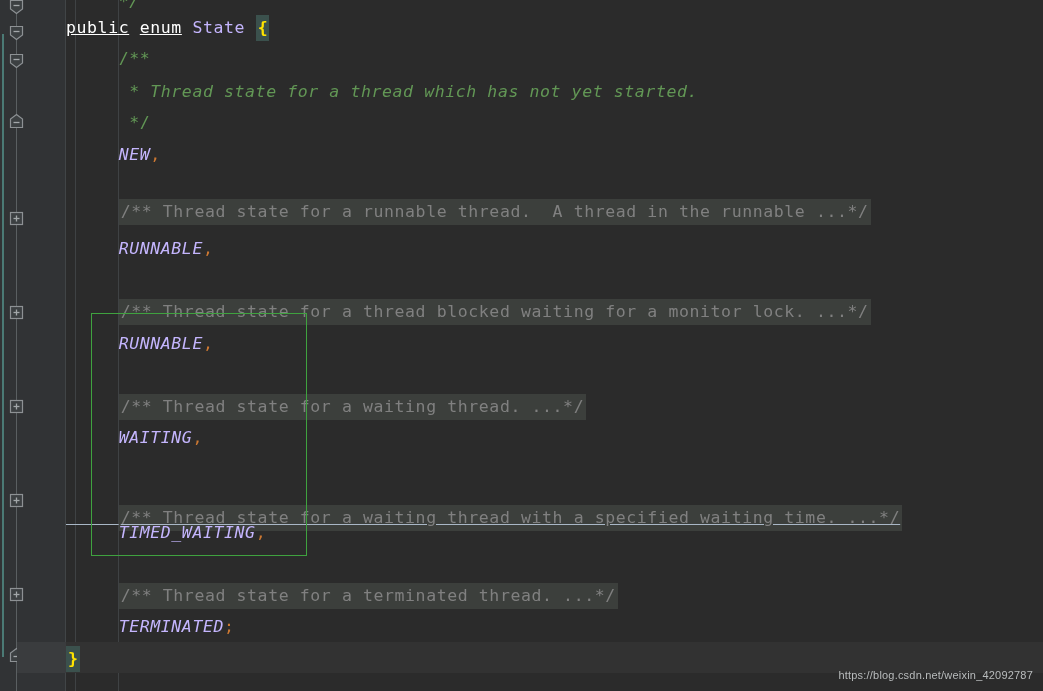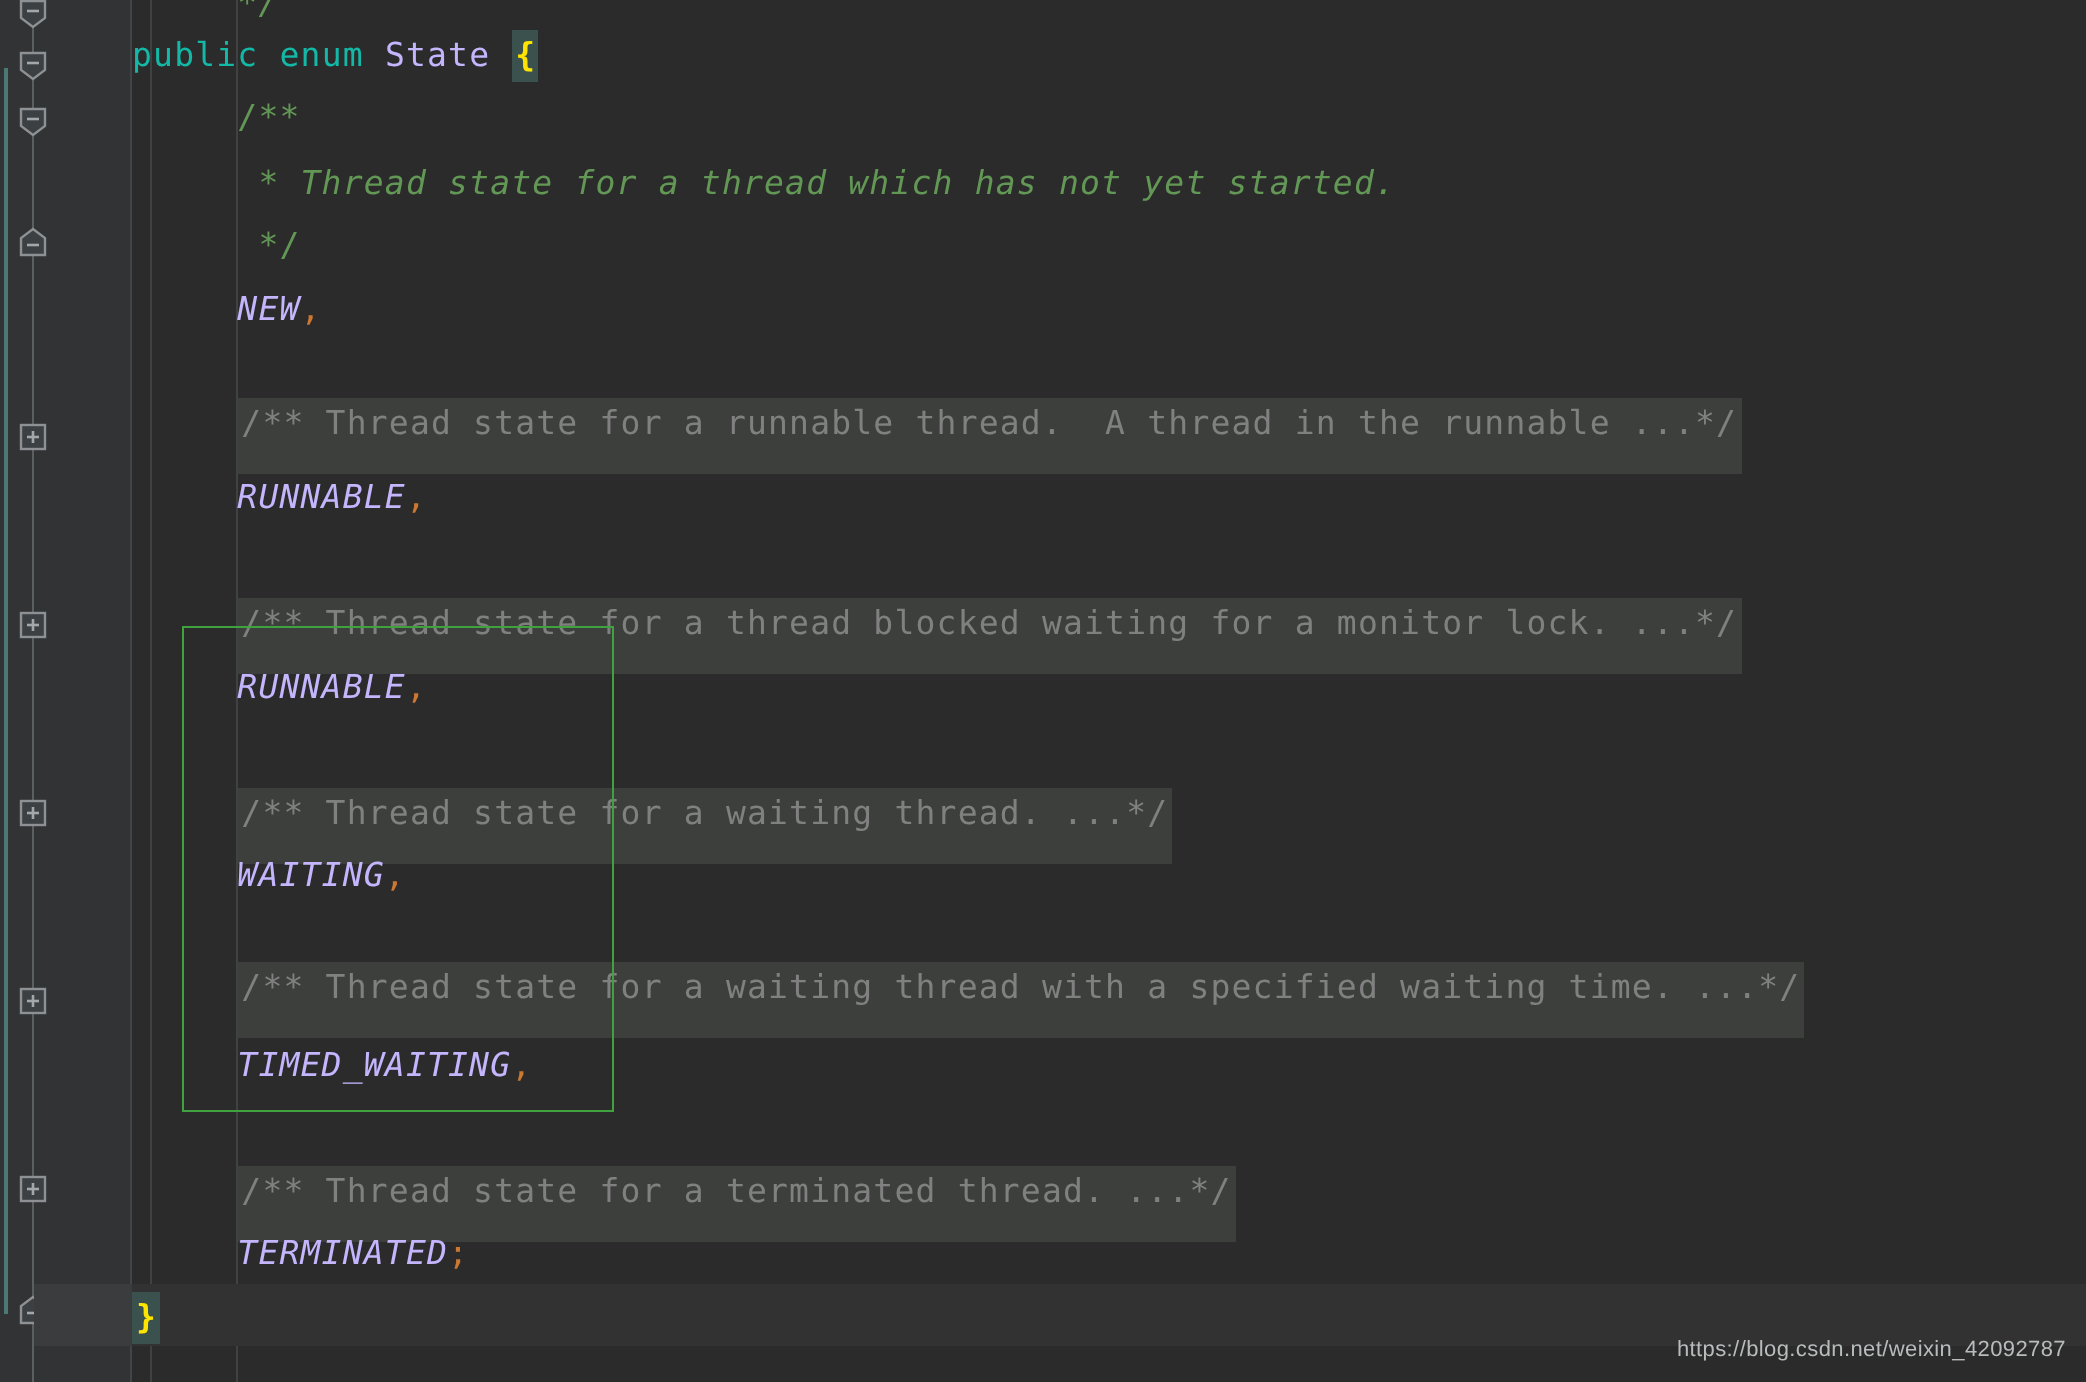--- a/index.html
+++ b/index.html
@@ -62,30 +62,30 @@
     height:31px;
     line-height:31px;
     white-space:pre;
     font-size:16.5px;
     letter-spacing:0.6px;
     color:#a9b7c6;
   }
   .code-line .txt { display:inline; }
 
   
-  .kw      { color:#14b8a6; }
+  .kw      { color:#ffffff;text-decoration:underline; }
   .cls     { color:#c4b5fd; }
   .ident   { color:#c4b5fd; font-style:italic; }
   .punct   { color:#cc7832; }
   .cmt     { color:#629755; font-style:italic; }
   .cmt-pl  { color:#629755; }
   .fold    {
     color:#808080;
     background:#3c3f3c;
-    padding:3px 2px 16px 2px;
+    padding:3px 2px 4px 2px;
   }
   .brace-hl {
     color:#ffe400;
     background:#3b514d;
     padding:3px 1px 4px 2px;
     font-weight:bold;
   }
 
   
   .caret-line {
@@ -209,21 +209,21 @@
         <div class="code-line" style="top: 43px;"><span class="txt cmt-pl">     /**</span></div>
         <div class="code-line" style="top: 76px; text-align: right;"><span class="txt cmt">      * Thread state for a thread which has not yet started.</span></div>
         <div class="code-line" style="top: 107px;"><span class="txt cmt-pl">      */</span></div>
         <div class="code-line" style="top: 139px;"><span class="txt ">     </span><span class="txt ident">NEW</span><span class="txt punct">,</span></div>
         <div class="code-line" style="top: 196px;"><span class="txt ">     </span><span class="txt fold">/** Thread state for a runnable thread.  A thread in the runnable ...*/</span></div>
         <div class="code-line" style="top: 233px;"><span class="txt ">     </span><span class="txt ident">RUNNABLE</span><span class="txt punct">,</span></div>
         <div class="code-line" style="top: 296px; text-align: center;"><span class="txt ">     </span><span class="txt fold">/** Thread state for a thread blocked waiting for a monitor lock. ...*/</span></div>
         <div class="code-line" style="top: 328px;"><span class="txt ">     </span><span class="txt ident">RUNNABLE</span><span class="txt punct">,</span></div>
         <div class="code-line" style="top: 391px;"><span class="txt ">     </span><span class="txt fold">/** Thread state for a waiting thread. ...*/</span></div>
         <div class="code-line" style="top: 422px;"><span class="txt ">     </span><span class="txt ident">WAITING</span><span class="txt punct">,</span></div>
-        <div class="code-line" style="top: 478px;"><span class="txt ">     </span><span class="txt fold">/** Thread state for a waiting thread with a specified waiting time. ...*/</span></div>
+        <div class="code-line" style="top: 502px; text-decoration: underline;"><span class="txt ">     </span><span class="txt fold">/** Thread state for a waiting thread with a specified waiting time. ...*/</span></div>
         <div class="code-line" style="top: 517px;"><span class="txt ">     </span><span class="txt ident">TIMED_WAITING</span><span class="txt punct">,</span></div>
         <div class="code-line" style="top: 580px;"><span class="txt ">     </span><span class="txt fold">/** Thread state for a terminated thread. ...*/</span></div>
         <div class="code-line" style="top: 611px;"><span class="txt ">     </span><span class="txt ident">TERMINATED</span><span class="txt punct">;</span></div>
         <div class="code-line" style="top: 643px;"><span class="txt brace-hl">}</span></div>
       </div>
   </div>
   <div class="caret-line-gutter" style="top: 642px;"></div>
 
   <div id="annotation-box" style="left: 91px; top: 313px; width: 216px; height: 243px; border-color: rgb(63, 162, 63);"></div>
 

